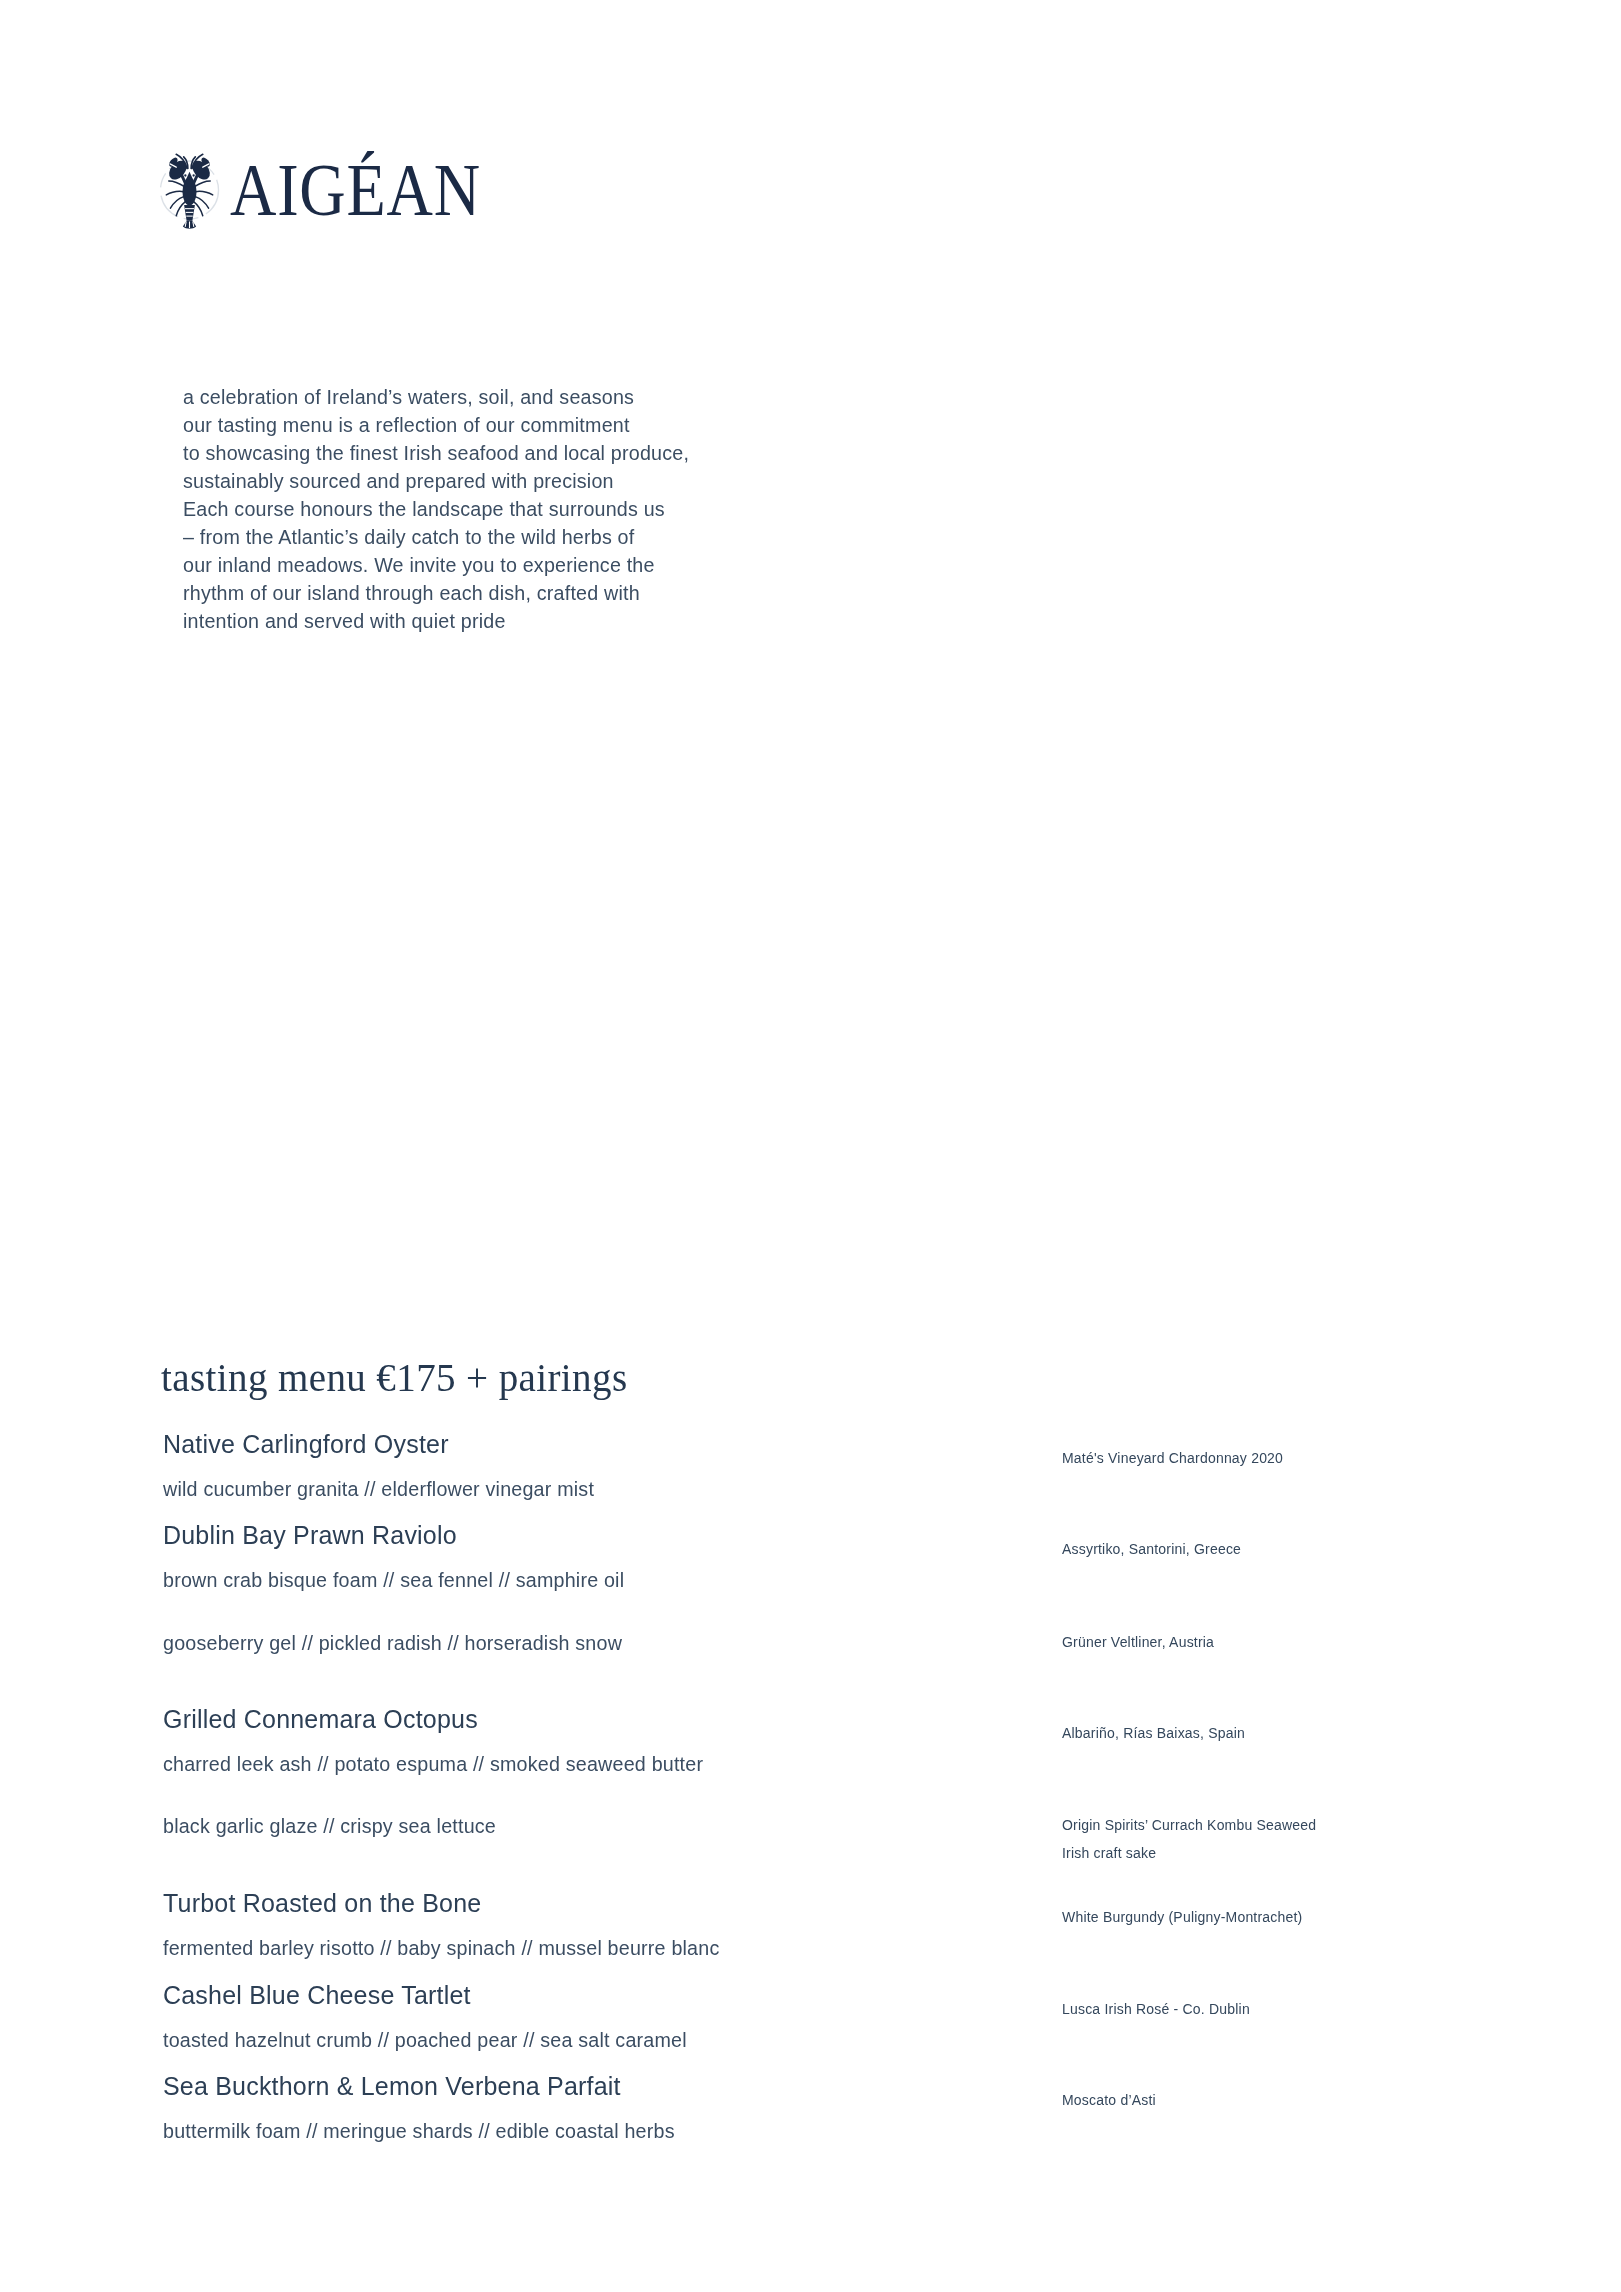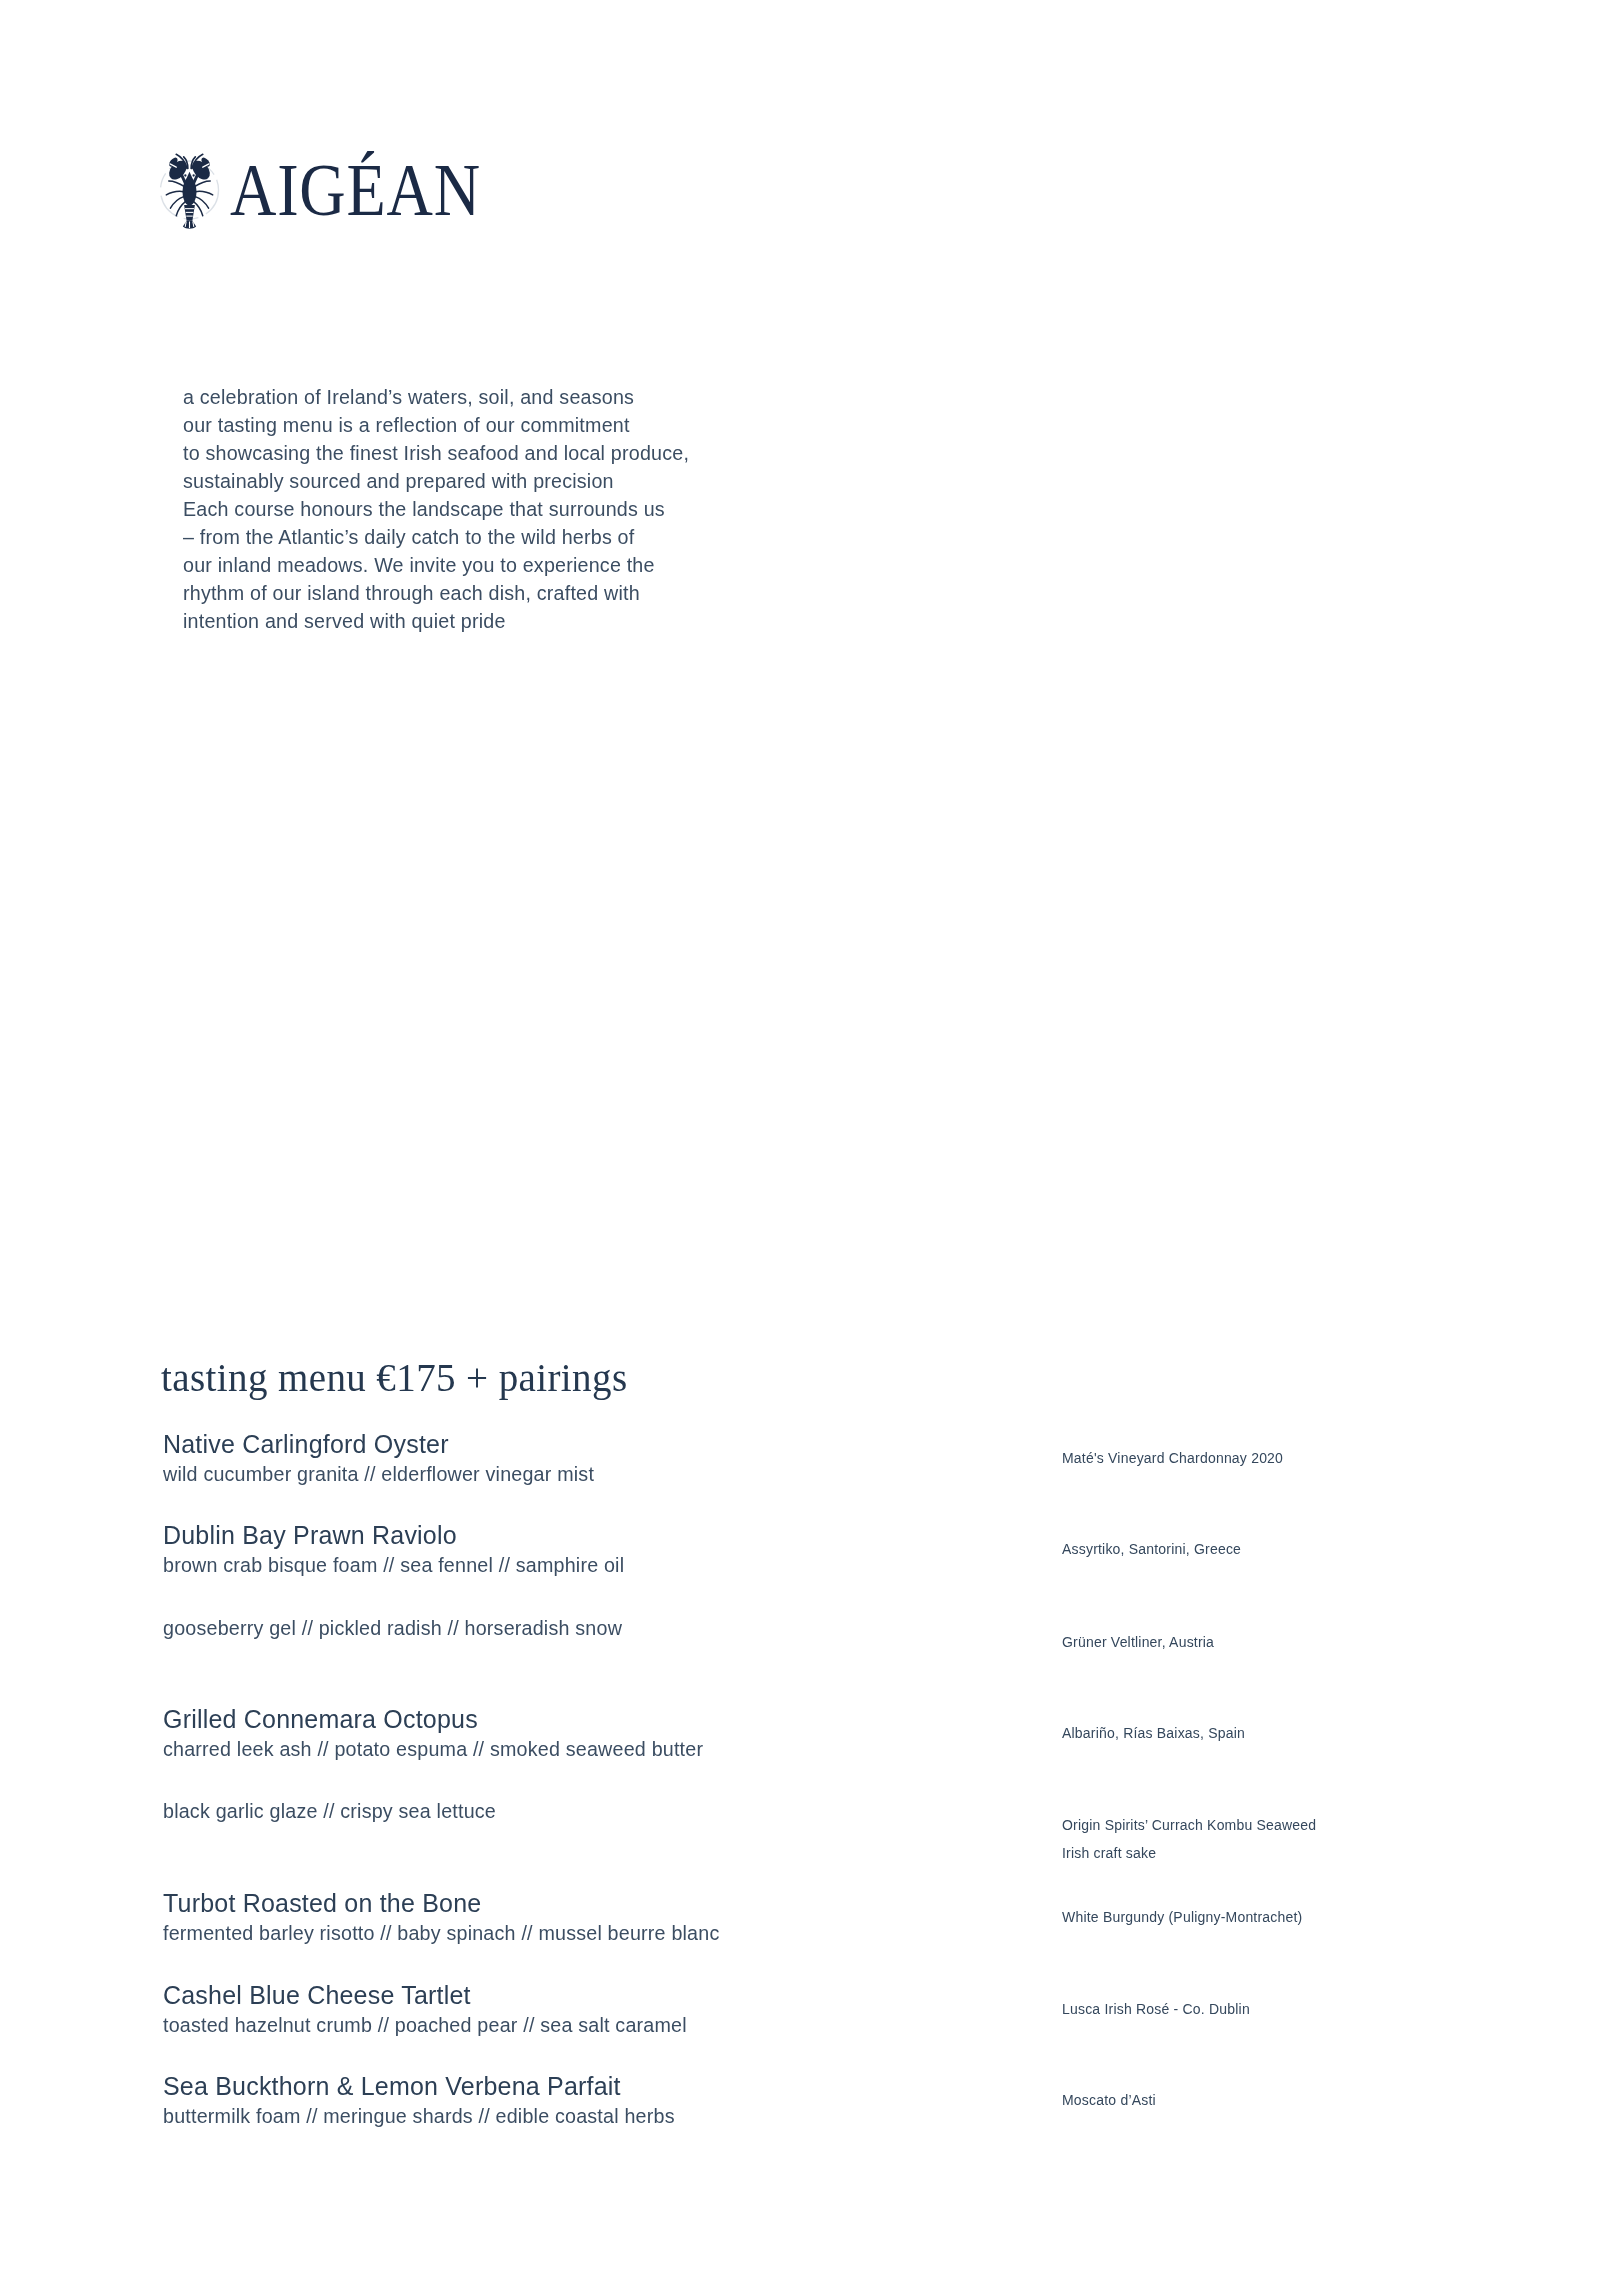--- a/index.html
+++ b/index.html
@@ -67,21 +67,21 @@
     font-size:25px;
     line-height:30px;
     letter-spacing:0.2px;
     color:#2c3f55;
   }
   .dish-desc{
     font-size:19.7px;
     line-height:27px;
     letter-spacing:0.2px;
     color:#3b4d62;
-    margin-top:2px;
+    margin-top:17px;
   }
   .pairing{
     position:absolute;
     left:899px;
     top:15px;
     font-size:14px;
     line-height:28px;
     letter-spacing:0.2px;
     color:#34475c;
     white-space:pre-line;

